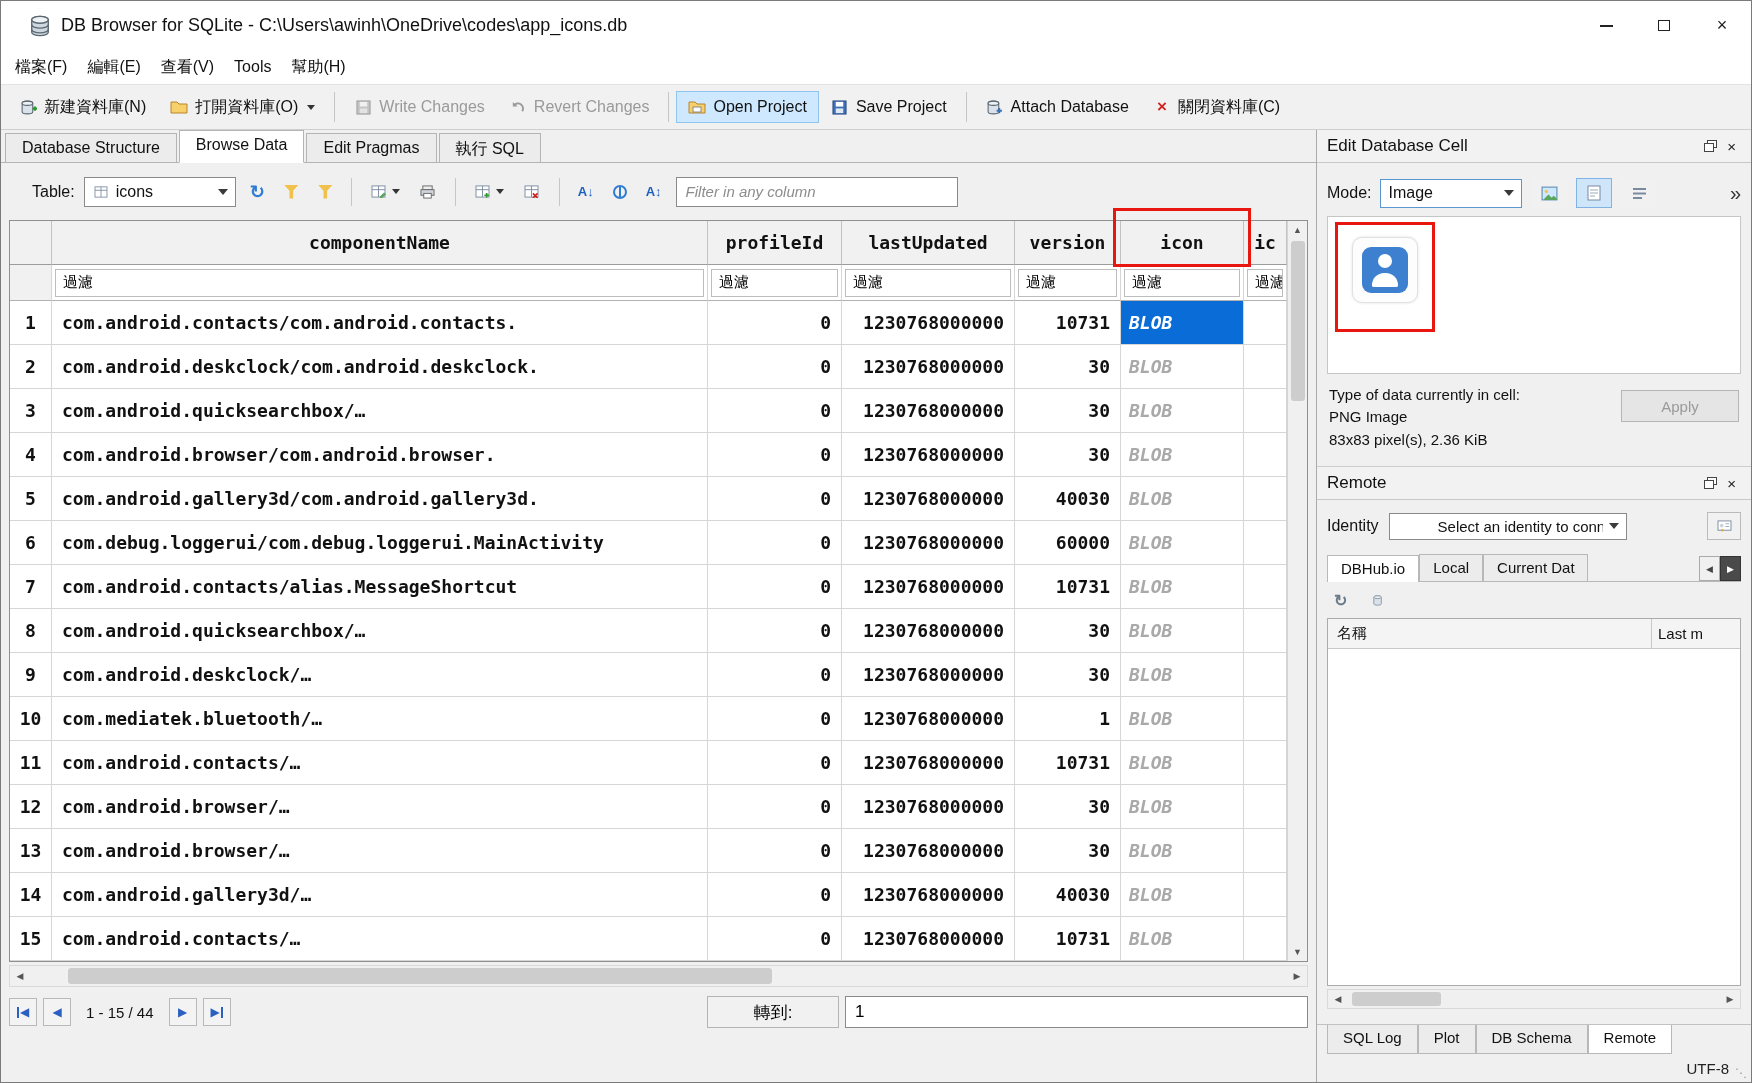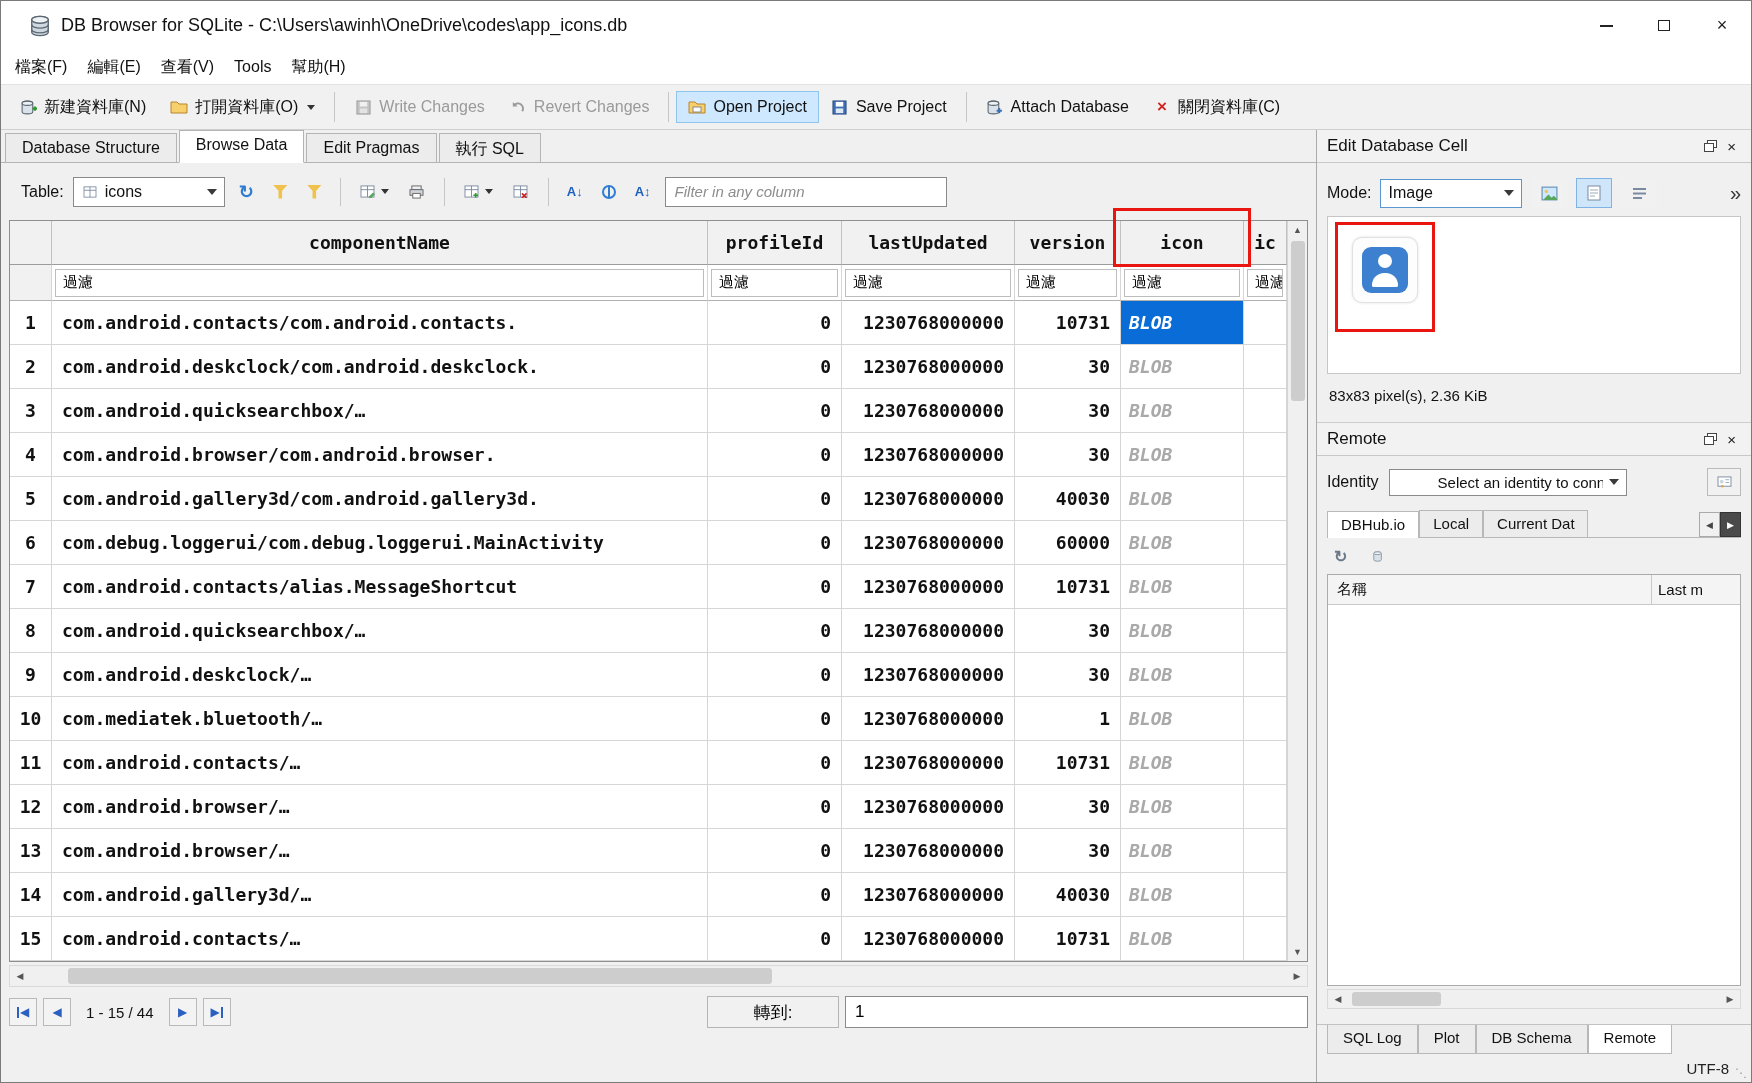--- a/index.html
+++ b/index.html
@@ -39,21 +39,21 @@
   
   .content { flex:1; display:flex; min-height:0; }
   .main-area { width:1316px; flex:none; display:flex; flex-direction:column; border-right:1px solid #aaa; background:#f0f0f0; min-height:0; }
 
   
   .tabbar { height:33px; flex:none; display:flex; align-items:flex-end; padding-left:4px; border-bottom:1px solid #b4b4b4; font-size:16px; }
   .tab { padding:5px 16px 6px; height:29px; background:#ececec; border:1px solid #b4b4b4; border-bottom:none; margin-right:2px; white-space:nowrap; }
   .tab.active { background:#fff; height:33px; margin-bottom:-1px; border-bottom:1px solid #fff; }
 
   
-  .browse-toolbar { height:57px; flex:none; display:flex; align-items:center; padding:0 20px; gap:9px; font-size:16px; }
+  .browse-toolbar { height:57px; flex:none; display:flex; align-items:center; padding:0 10px; gap:9px; font-size:16px;margin-left:21px; }
   .combo { display:flex; align-items:center; gap:6px; background:#fff; border:1px solid #8a8a8a; height:30px; padding:0 7px; }
   .combo-arrow { width:0; height:0; border-left:5px solid transparent; border-right:5px solid transparent; border-top:6px solid #3a3a3a; margin-left:auto; }
   .table-combo { width:152px; }
   .tool-ic-btn { background:transparent; border:1px solid transparent; padding:4px; display:flex; align-items:center; gap:2px; }
   .browse-sep { width:1px; height:28px; background:#c6c6c6; margin:0 4px; }
   .filter-any { width:282px; height:30px; border:1px solid #8a8a8a; background:#fff; font-size:15px; padding:0 9px; font-family:Liberation Sans, sans-serif; }
   .filter-any::placeholder { font-style:italic; color:#8d8d8d; }
 
   
   .table-region { margin:0 8px; flex:none; height:742px; border:1px solid #8f8f8f; background:#fff; display:flex; }
@@ -570,20 +570,27 @@
             <button class="chev">»</button>
           </div>
           <div class="preview">
             <span class="red-box">
               <span class="icon-card">
                 <span class="contact-glyph"></span>
               </span>
             </span>
           </div>
           <div class="cell-info">
+            <div class="info-top">
+              <div class="info-lines">
+                <div>Type of data currently in cell:</div>
+                <div>PNG Image</div>
+              </div>
+              <button class="apply-btn">Apply</button>
+            </div>
             <div class="size-line">83x83 pixel(s), 2.36 KiB</div>
           </div>
         </div>
       </section>
 
       <section class="remote-dock">
         <div class="dock-header">
           <span class="dock-title">Remote</span>
           <button class="dock-btn">
               <svg width="13" height="12" viewBox="0 0 13 12">

